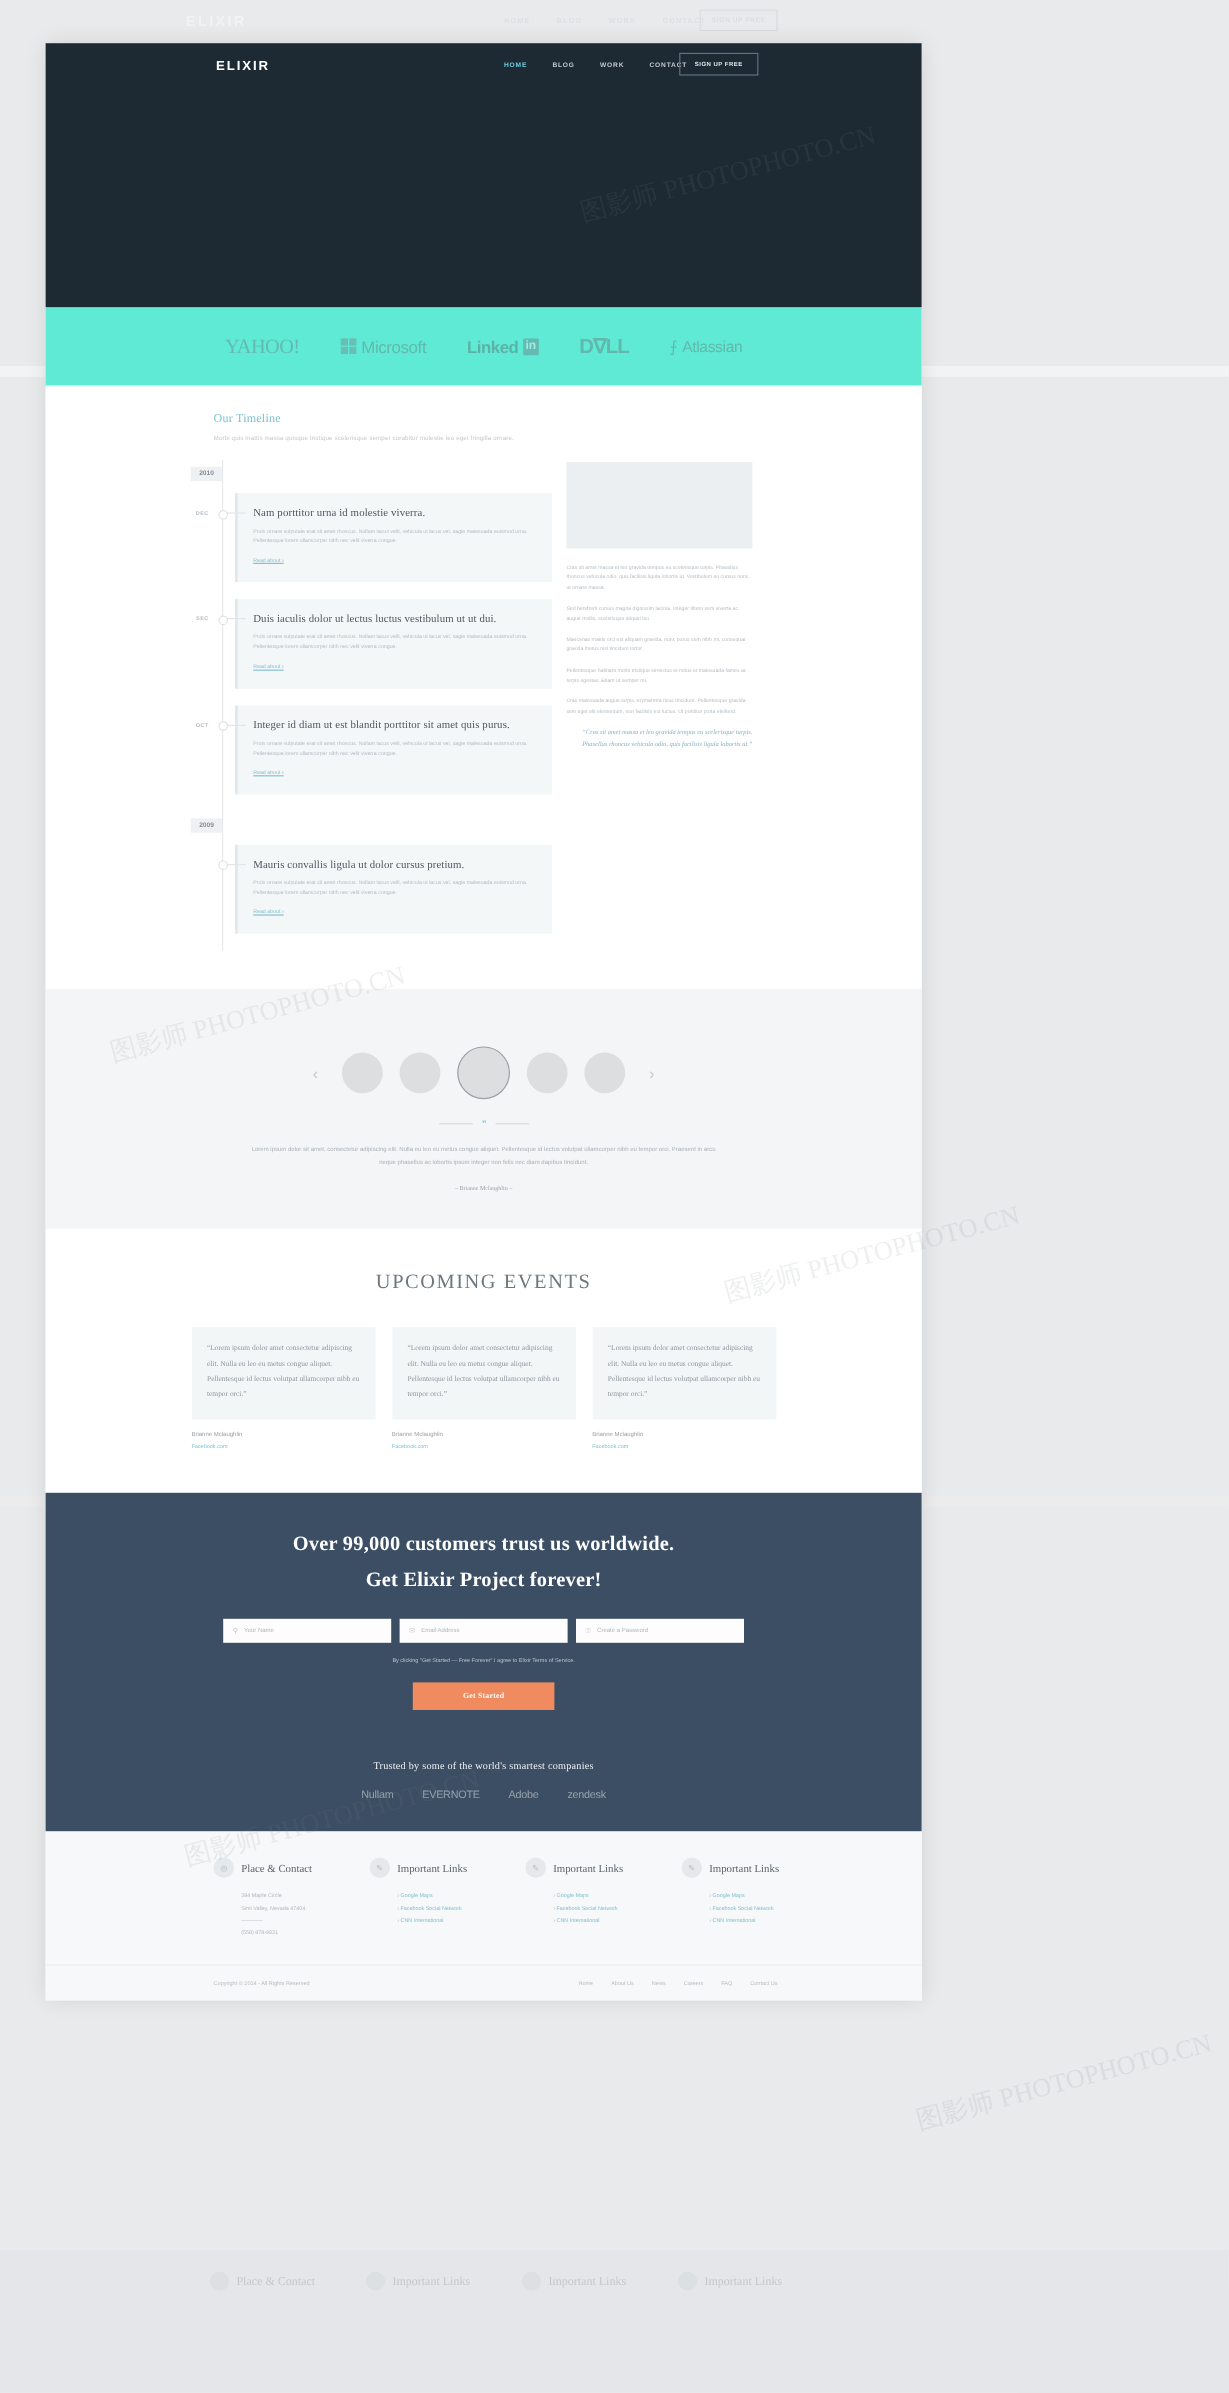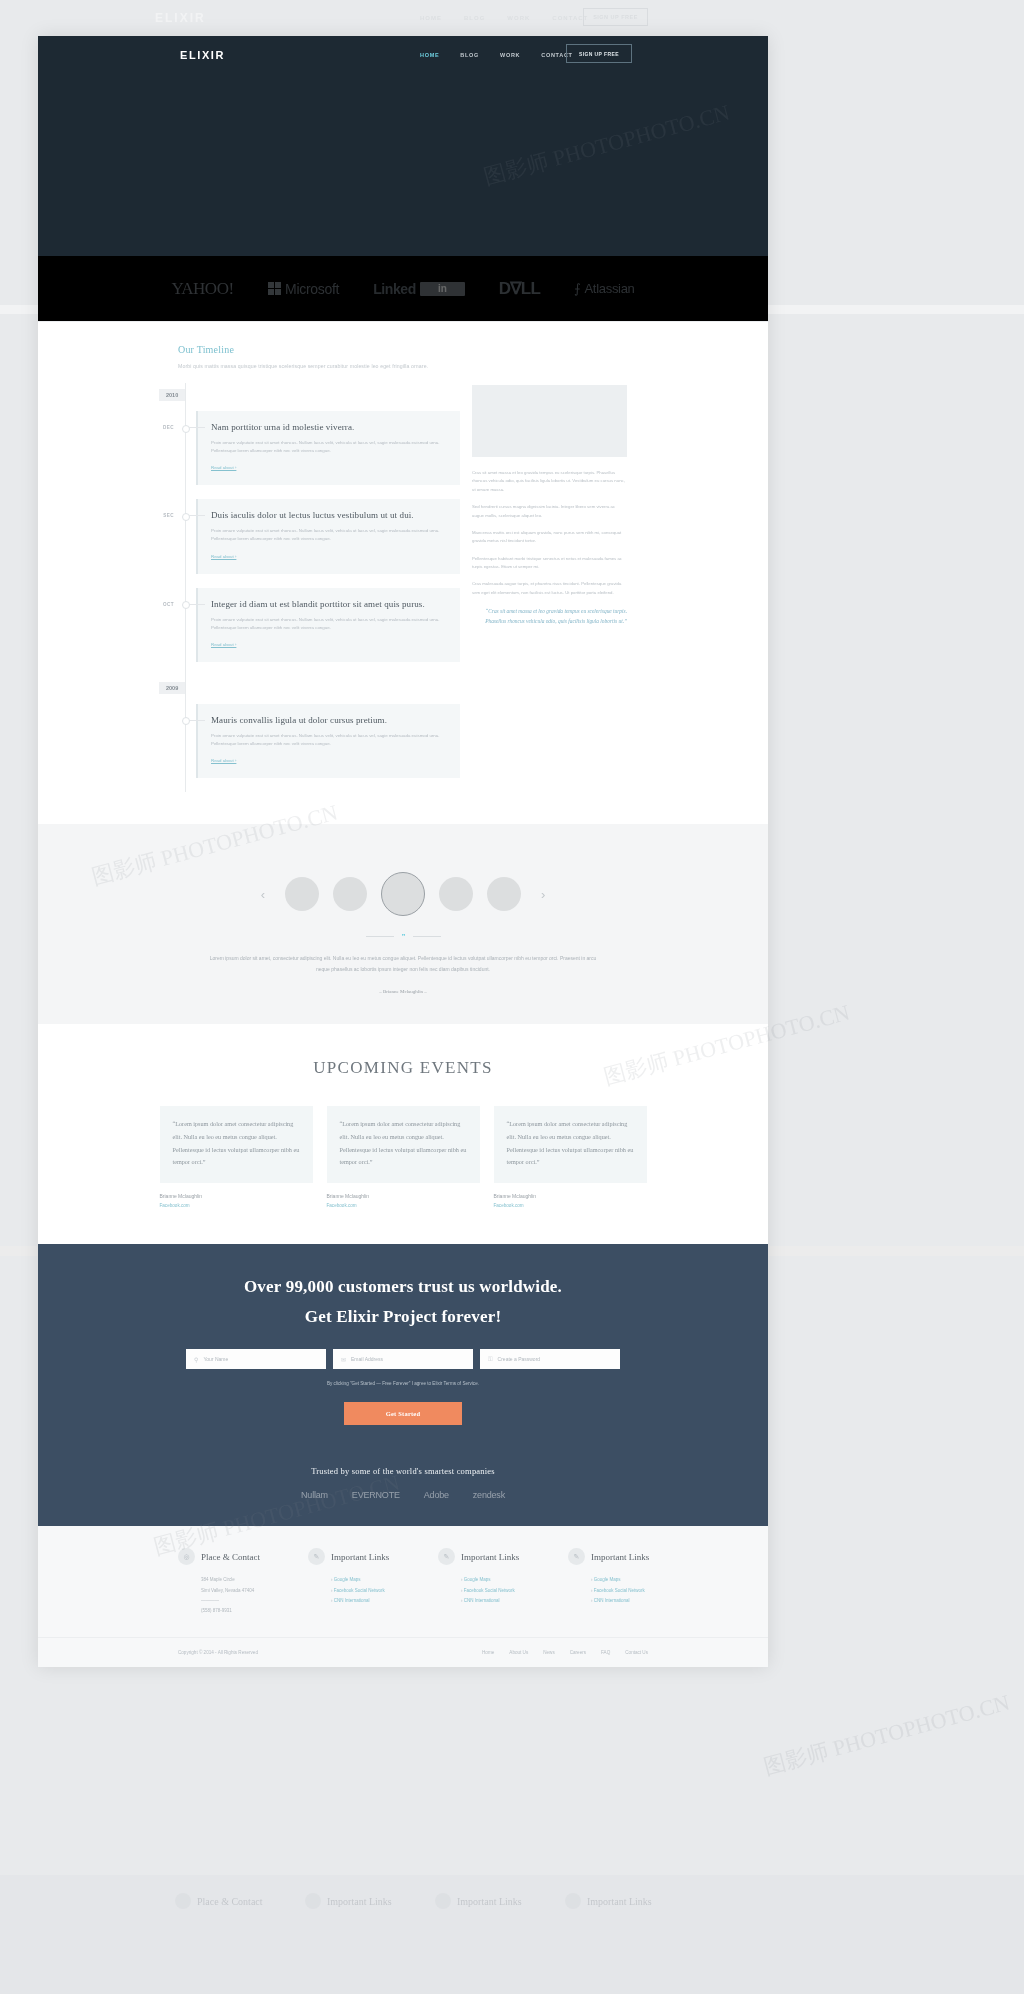--- a/index.html
+++ b/index.html
@@ -48,30 +48,30 @@
                 background: transparent; text-transform: uppercase; }
   .hero-copy { text-align: center; padding-top: 40px; }
   .hero-h1 { font-family: "Liberation Serif", serif; font-size: 25px; color: #f2f5f7;
              line-height: 1.38; font-weight: normal; letter-spacing: .2px; }
   .hero-h1 .accent { color: #6ec4d8; }
   .tour-btn { display: block; margin: 18px auto 0; width: 88px; height: 19px; background: #6ecfe0;
               color: #eef9fc; font-size: 6.5px; border: none; letter-spacing: .3px;
               font-family: "Liberation Serif", serif; }
 
   
-  .logos { height: 66px; background: #000000; display: flex; align-items: center;
+  .logos { height: 66px; background: #5eead4; display: flex; align-items: center;
            justify-content: center; gap: 34px; border-bottom: 1px solid #eceef0; }
   .logo { opacity: .42; color: #5b6570; display: flex; align-items: center; gap: 4px; }
   .logo-yahoo { font-family: "Liberation Serif", serif; font-size: 17px; letter-spacing: -.5px; color: #70787f; }
   .ms-grid { display: grid; grid-template-columns: 6px 6px; grid-template-rows: 6px 6px; gap: 1.5px; }
   .ms-grid i { background: #7b838b; display: block; }
   .logo-ms-t { font-size: 14px; color: #6a737b; letter-spacing: -.3px; }
   .logo-li { font-size: 14px; font-weight: bold; color: #5d666e; letter-spacing: -.4px; }
   .li-badge { background: #70787f; color: #f4f5f6; font-size: 10px; font-weight: bold;
-              padding: 0 18px; border-radius: 1px; line-height: 14px; }
+              padding: 0 2px; border-radius: 1px; line-height: 14px; }
   .logo-dell { font-size: 17px; font-weight: bold; color: #6a737b; letter-spacing: -.8px; }
   .logo-atl { font-size: 13px; color: #6a737b; letter-spacing: -.3px; }
 
   
   .timeline-sec { padding: 22px 0 32px; background: #fff; }
   .tl-head { padding-left: 140px; }
   .tl-title { color: #7dc0cf; font-family: "Liberation Serif", serif; font-size: 10px; letter-spacing: .2px; }
   .tl-sub { color: #c2c8cd; font-size: 5.2px; margin-top: 8px; letter-spacing: .1px; }
   .tl-body { position: relative; margin-top: 14px; padding-left: 92px; display: flex; }
   .tl-left { width: 330px; position: relative; }

